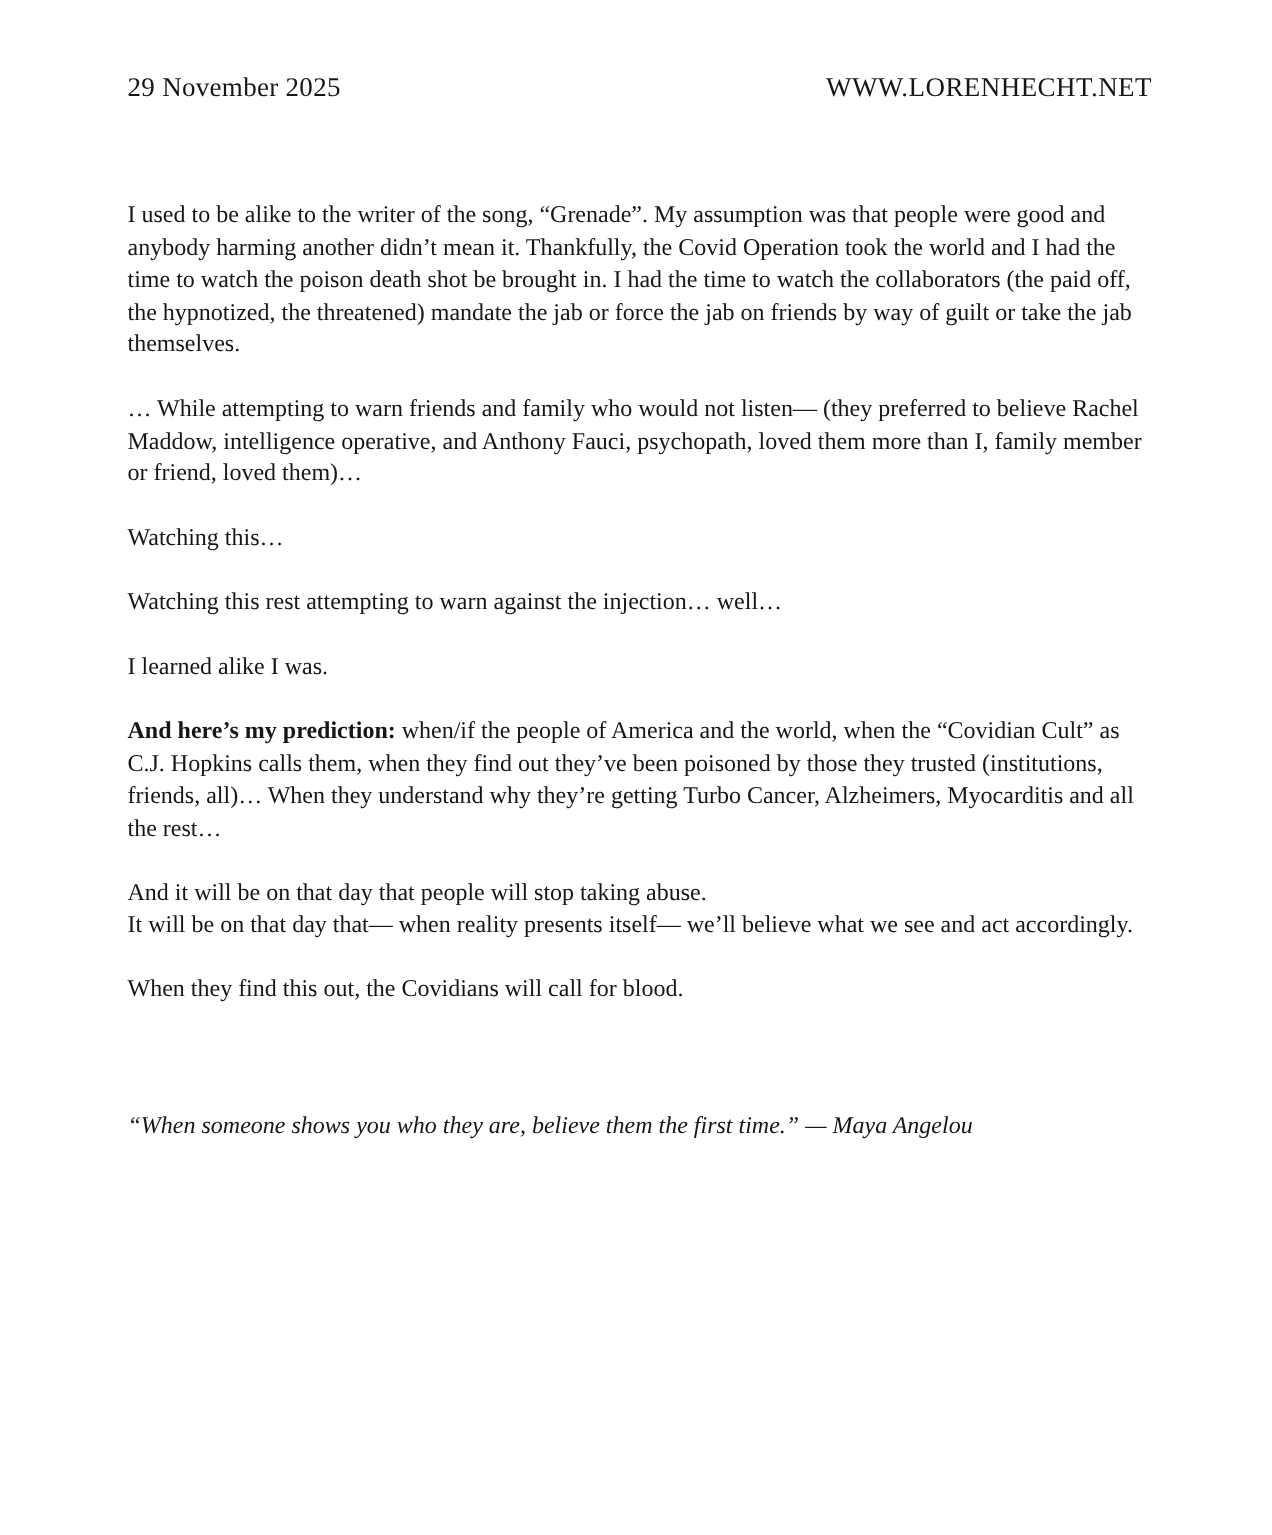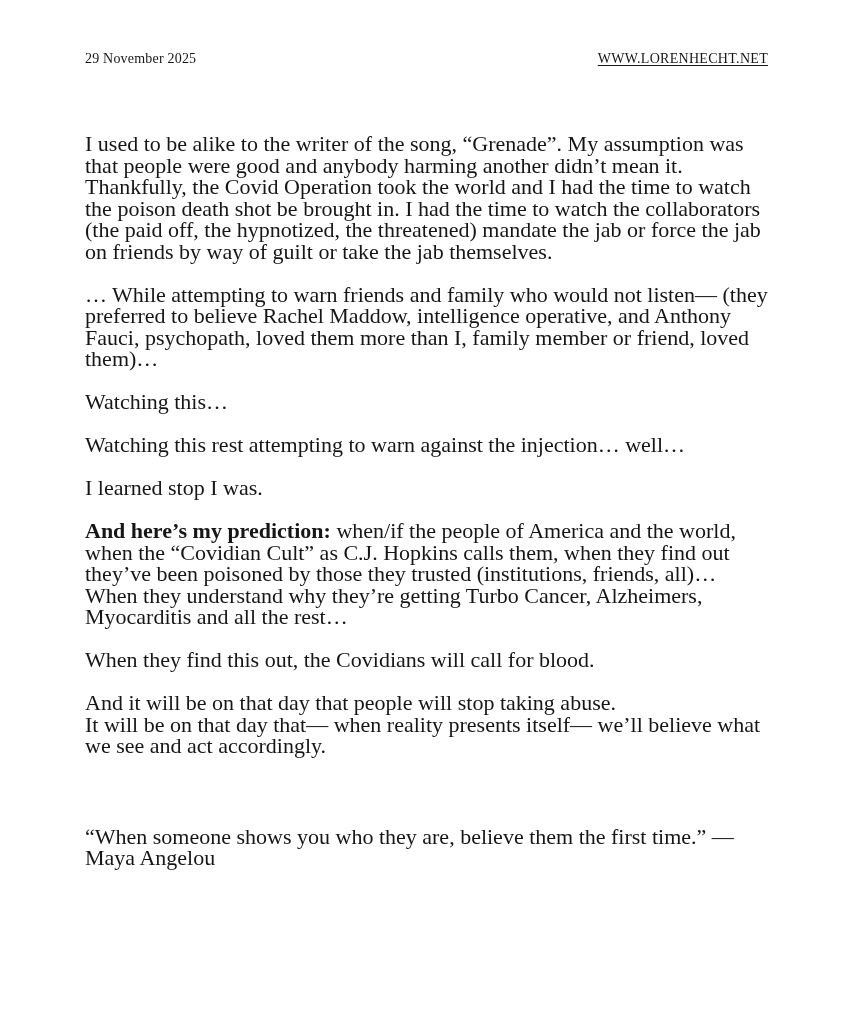--- a/index.html
+++ b/index.html
@@ -16,63 +16,63 @@
     box-sizing: border-box;
     padding: 48px 80px 0 85px;
     font-family: "Liberation Serif", "DejaVu Serif", serif;
     color: #161616;
     overflow: hidden;
   }
   .header-row {
     display: flex;
     justify-content: space-between;
     align-items: baseline;
-    font-size: 14px;
+    font-size: 18px;
     line-height: 21px;
   }
   .header-date {
     letter-spacing: 0.2px;
   }
   .header-link {
-    text-decoration: underline;
     text-underline-offset: 2px;
     letter-spacing: 0.3px;
     color: #161616;
     cursor: pointer;
   }
   .body-text {
     margin-top: 64px;
-    font-size: 22px;
+    font-size: 16px;
     line-height: 21.5px;
   }
   .para {
     margin: 0 0 21.5px 0;
     white-space: pre-wrap;
   }
   .para strong {
     font-weight: bold;
   }
   .quote {
+    font-style: italic;
     margin-top: 69px;
   }
 </style>
 </head>
 <body>
 
 <div class="page" style="background: rgb(255, 255, 255); color: rgb(22, 22, 22);">
   <div class="header-row">
     <span class="header-date">29 November 2025</span>
     <span class="header-link">WWW.LORENHECHT.NET</span>
   </div>
 
   <div class="body-text">
       <p class="para"><span>I used to be alike to the writer of the song, “Grenade”. My assumption was that people were good and anybody harming another didn’t mean it. Thankfully, the Covid Operation took the world and I had the time to watch the poison death shot be brought in. I had the time to watch the collaborators (the paid off, the hypnotized, the threatened) mandate the jab or force the jab on friends by way of guilt or take the jab themselves.</span></p>
       <p class="para"><span>… While attempting to warn friends and family who would not listen— (they preferred to believe Rachel Maddow, intelligence operative, and Anthony Fauci, psychopath, loved them more than I, family member or friend, loved them)…</span></p>
       <p class="para"><span>Watching this…</span></p>
       <p class="para"><span>Watching this rest attempting to warn against the injection… well…</span></p>
-      <p class="para"><span>I learned stop I was.</span></p>
+      <p class="para"><span>I learned alike I was.</span></p>
       <p class="para"><strong>And here’s my prediction:</strong><span> when/if the people of America and the world, when the “Covidian Cult” as C.J. Hopkins calls them, when they find out they’ve been poisoned by those they trusted (institutions, friends, all)… When they understand why they’re getting Turbo Cancer, Alzheimers, Myocarditis and all the rest…</span></p>
-      <p class="para"><span>When they find this out, the Covidians will call for blood.</span></p>
       <p class="para"><span>And it will be on that day that people will stop taking abuse.
 It will be on that day that— when reality presents itself— we’ll believe what we see and act accordingly.</span></p>
+      <p class="para"><span>When they find this out, the Covidians will call for blood.</span></p>
       <p class="para quote"><span>“When someone shows you who they are, believe them the first time.” — Maya Angelou</span></p>
     </div>
 </div>
 
 </body></html>

